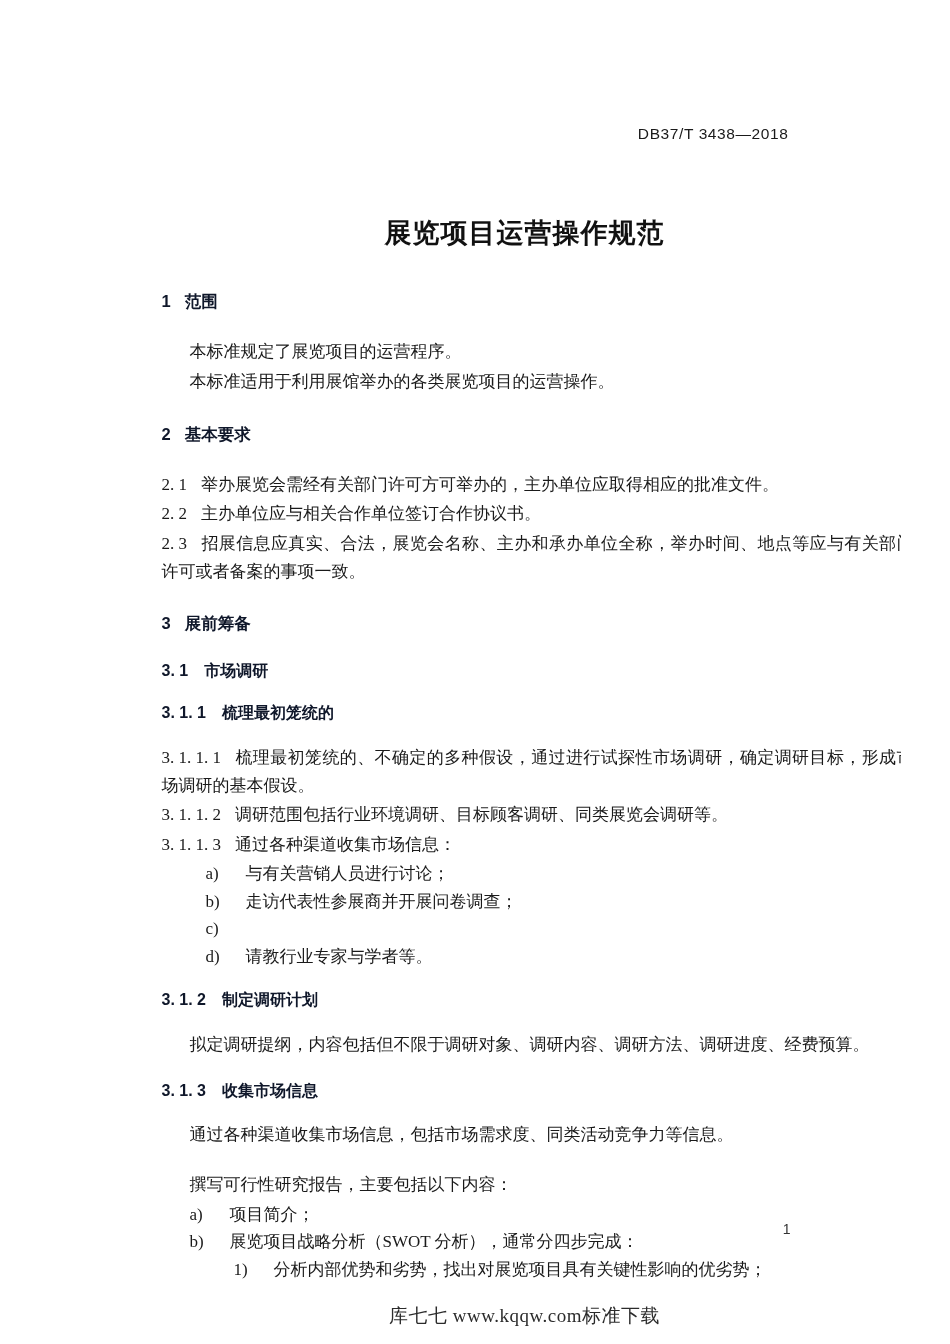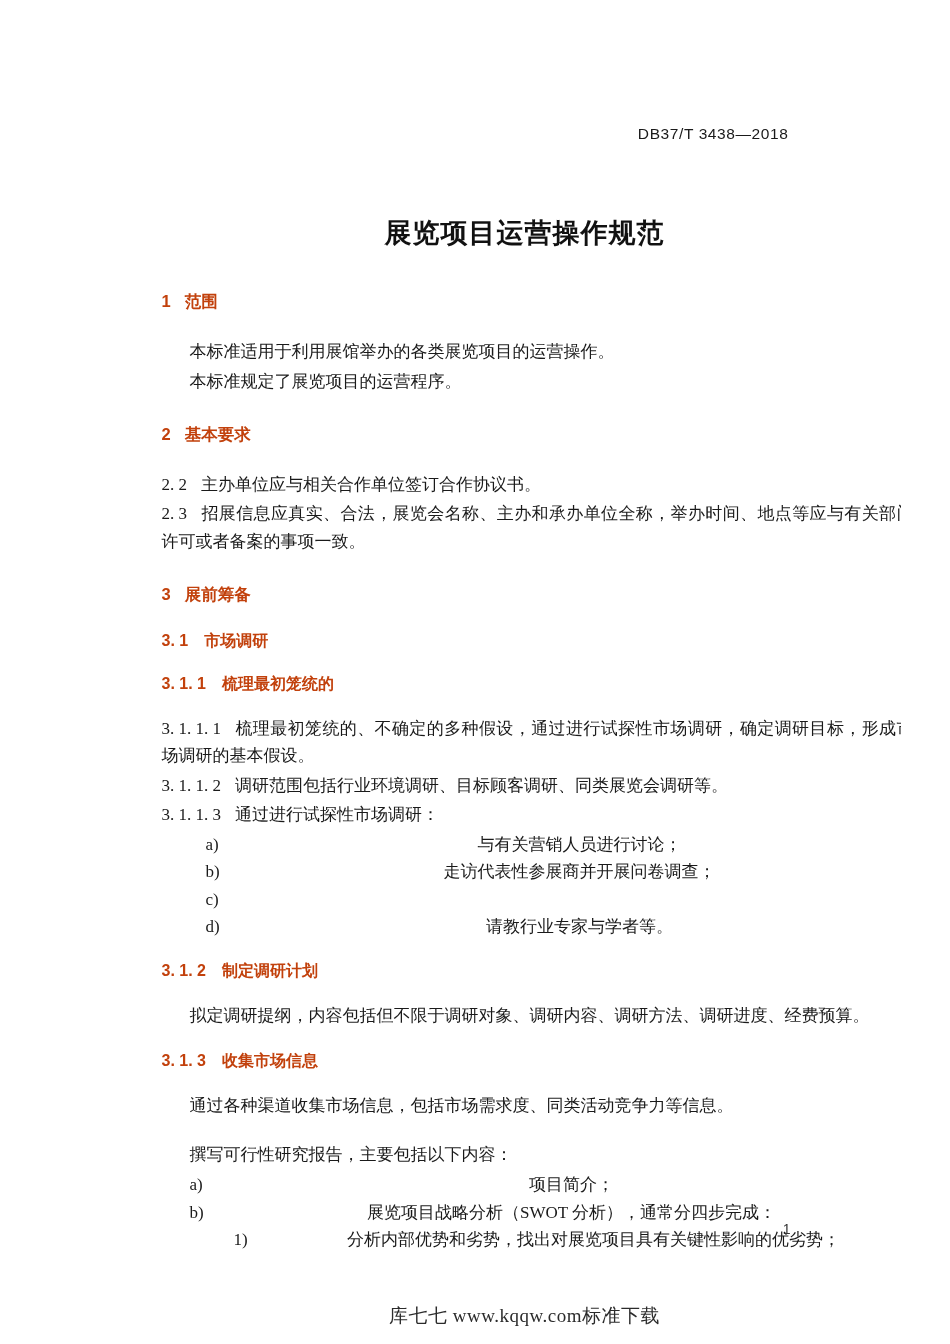--- a/index.html
+++ b/index.html
@@ -50,21 +50,21 @@
     position: absolute;
     top: 278px;
     left: 112px;
     width: 752px;
   }
 
   
   .h1, .h2, .h3 {
     font-family: "Liberation Sans", "DejaVu Sans", sans-serif;
     font-weight: bold;
-    color: #c2410c;
+    color: #0f172a;
     line-height: 1.3;
   }
   .h1 { font-size: 16.5px; margin: 0 0 26px 0; }
   .h2 { font-size: 16px;   margin: 0 0 22px 0; }
   .h3 { font-size: 16px;   margin: 0 0 20px 0; }
 
   .h-num   { display: inline-block; }
   .h-gap-a { display: inline-block; width: 14px; }
   .h-gap-b { display: inline-block; width: 16px; }
 
@@ -103,21 +103,21 @@
     align-items: baseline;
   }
   .list.deep  li { padding-left: 44px; }
   .list.shall li { padding-left: 28px; }
   .list.sub   li { padding-left: 72px; }
   .li-mark {
     display: inline-block;
     min-width: 40px;
     flex: 0 0 auto;
   }
-  .li-text { flex: 1 1 auto; text-align: center; }
+  .li-text { flex: 1 1 auto; }
 
   
   .page-number {
     position: absolute;
     top: 1208px;
     right: 110px;
     font-family: "Liberation Sans", "DejaVu Sans", sans-serif;
     font-size: 14px;
     color: #333333;
   }
@@ -143,30 +143,33 @@
   <div class="doc-header">DB37/T  3438—2018</div>
 
   <div class="doc-title">展览项目运营操作规范</div>
 
   <div class="content">
 
     <div class="h1">
       <span class="h-num">1</span><span class="h-gap-a"></span><span>范围</span>
     </div>
 
+    <div class="para">本标准规定了展览项目的运营程序。</div>
     <div class="para">本标准适用于利用展馆举办的各类展览项目的运营操作。</div>
-    <div class="para">本标准规定了展览项目的运营程序。</div>
 
     <div class="sp-lg"></div>
 
     <div class="h1">
       <span class="h-num">2</span><span class="h-gap-a"></span><span>基本要求</span>
     </div>
 
     <div class="clause">
+      <span class="cl-num">2. 1</span><span class="cl-gap"></span><span>举办展览会需经有关部门许可方可举办的，主办单位应取得相应的批准文件。</span>
+    </div>
+    <div class="clause">
       <span class="cl-num">2. 2</span><span class="cl-gap"></span><span>主办单位应与相关合作单位签订合作协议书。</span>
     </div>
     <div class="clause">
       <span class="cl-num">2. 3</span><span class="cl-gap"></span><span>招展信息应真实、合法，展览会名称、主办和承办单位全称，举办时间、地点等应与有关部门许可或者备案的事项一致。</span>
     </div>
 
     <div class="sp-lg"></div>
 
     <div class="h1">
       <span class="h-num">3</span><span class="h-gap-a"></span><span>展前筹备</span>
@@ -180,21 +183,21 @@
       <span class="h-num">3. 1. 1</span><span class="h-gap-b"></span><span>梳理最初笼统的</span>
     </div>
 
     <div class="clause">
       <span class="cl-num">3. 1. 1. 1</span><span class="cl-gap"></span><span>梳理最初笼统的、不确定的多种假设，通过进行试探性市场调研，确定调研目标，形成市场调研的基本假设。</span>
     </div>
     <div class="clause">
       <span class="cl-num">3. 1. 1. 2</span><span class="cl-gap"></span><span>调研范围包括行业环境调研、目标顾客调研、同类展览会调研等。</span>
     </div>
     <div class="clause">
-      <span class="cl-num">3. 1. 1. 3</span><span class="cl-gap"></span><span>通过进行试探性市场调研：</span>
+      <span class="cl-num">3. 1. 1. 3</span><span class="cl-gap"></span><span>通过各种渠道收集市场信息：</span>
     </div>
 
     <ul class="list deep">
       <li>
         <span class="li-mark">a)</span>
         <span class="li-text">与有关营销人员进行讨论；</span>
       </li>
       <li>
         <span class="li-mark">b)</span>
         <span class="li-text">走访代表性参展商并开展问卷调查；</span>

